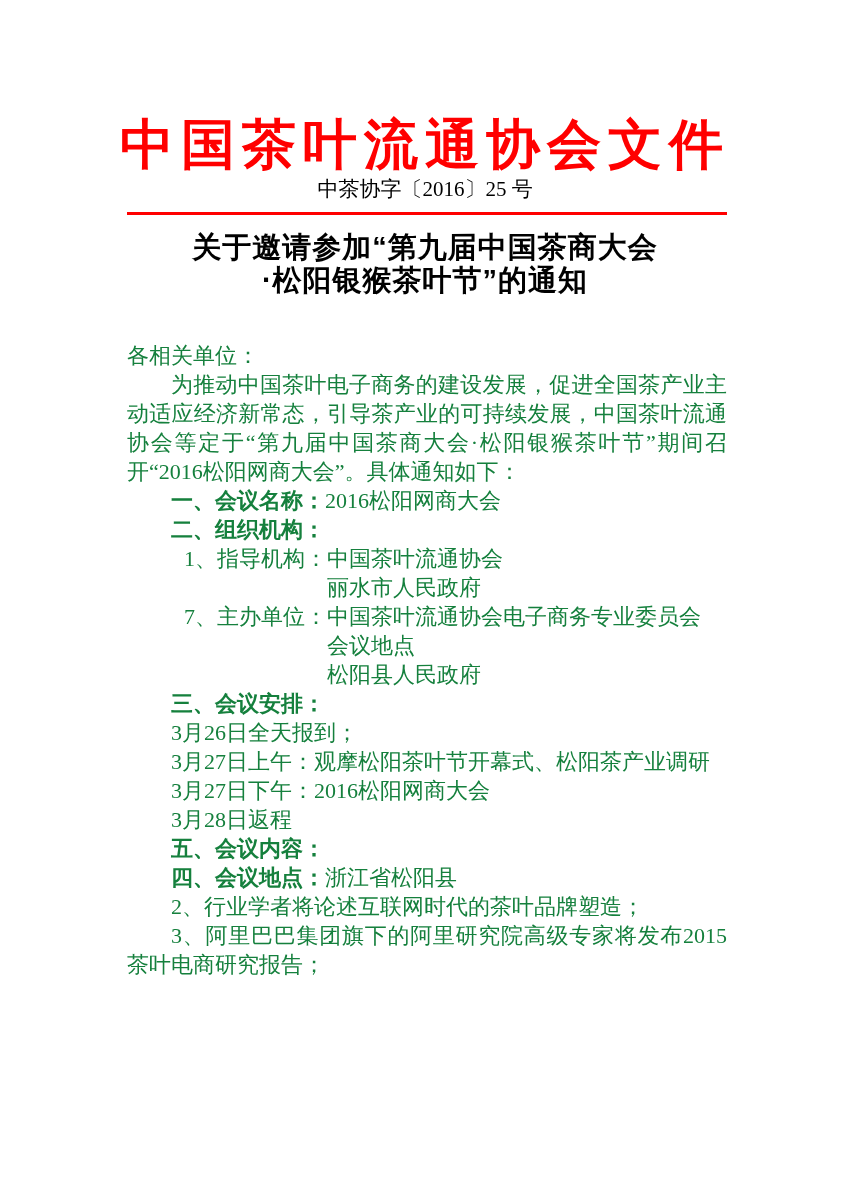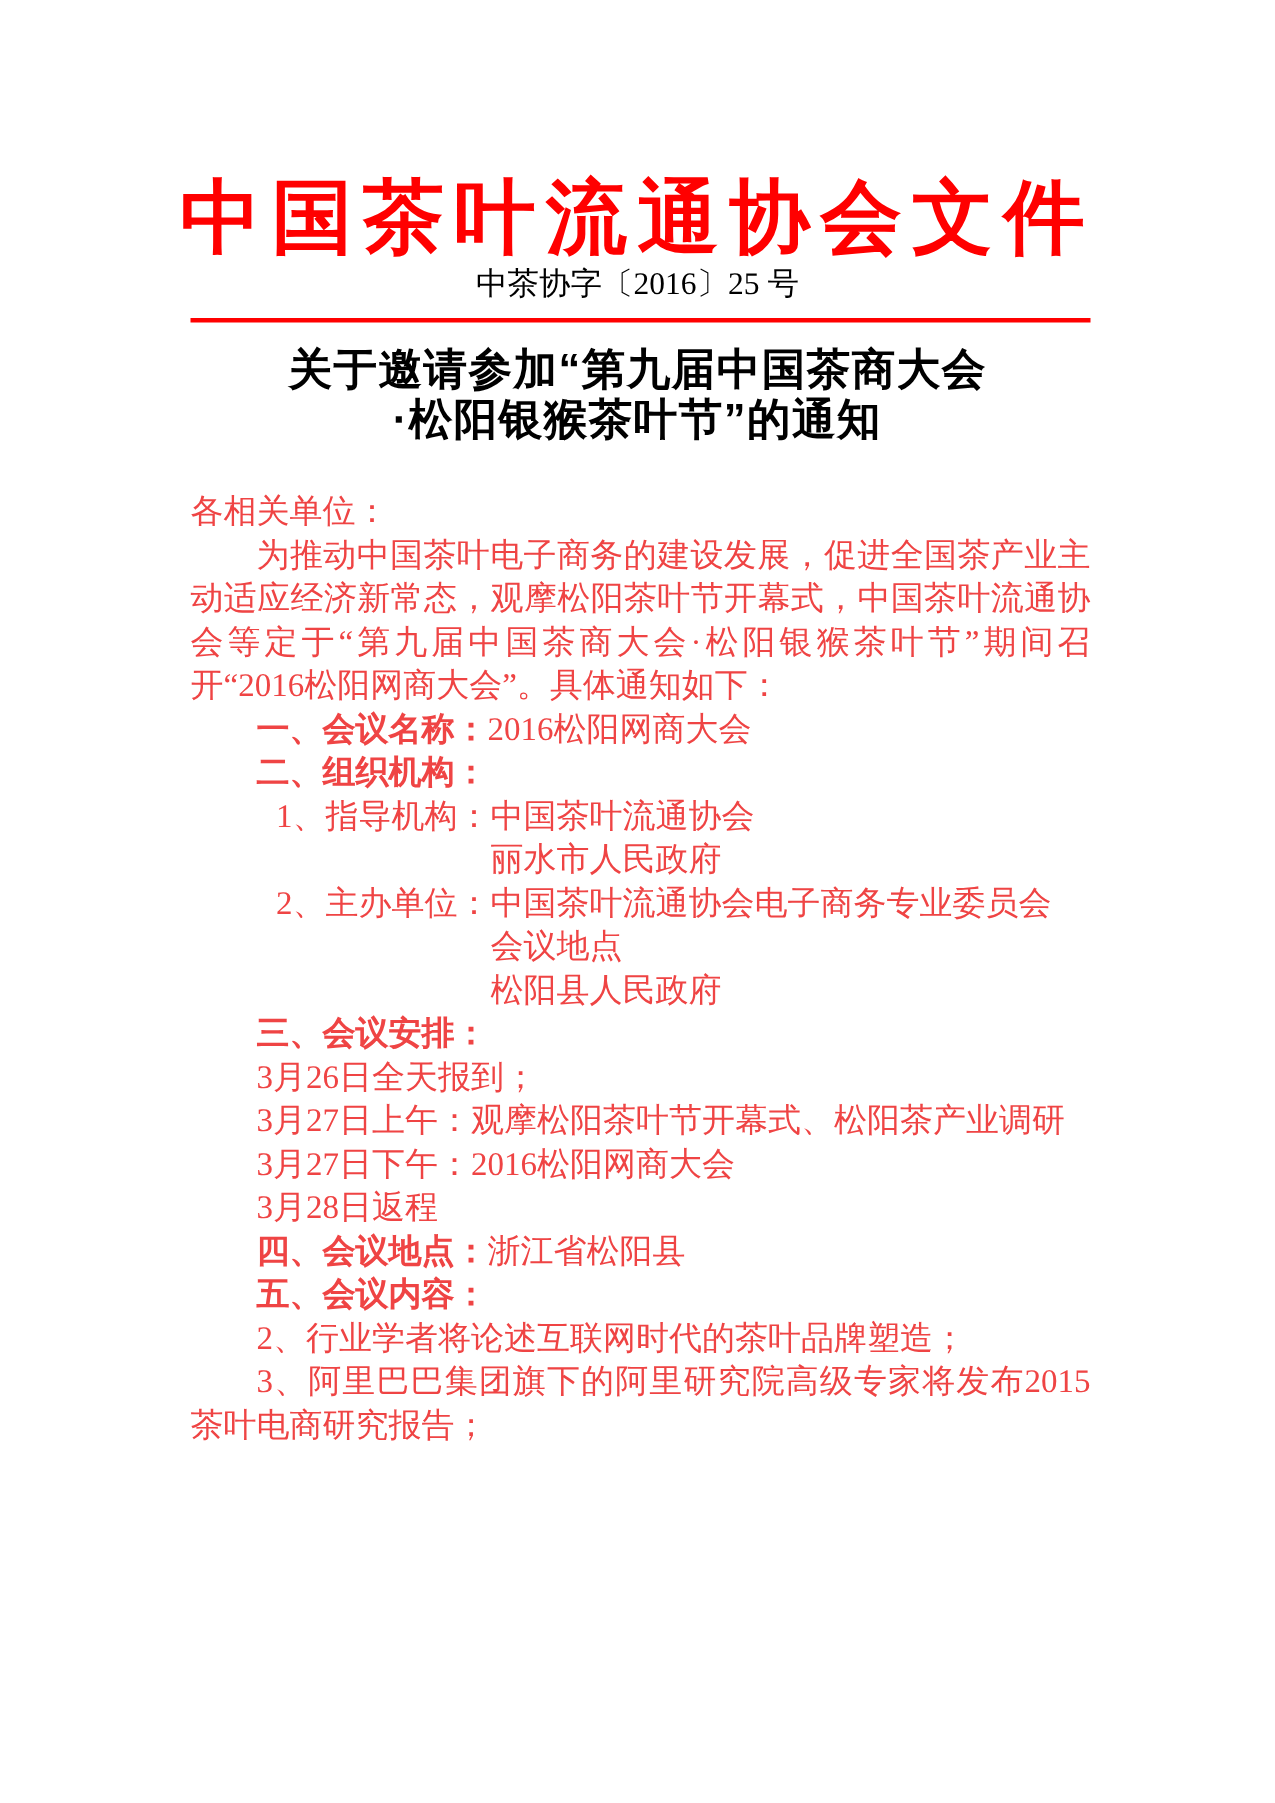--- a/index.html
+++ b/index.html
@@ -51,24 +51,24 @@
     text-align: center;
     font-family: "Liberation Sans", sans-serif;
     font-weight: bold;
     font-size: 29px;
     line-height: 33px;
     letter-spacing: 1px;
     color: #000000;
   }
   
   .doc-body {
-    margin-top: 29px;
+    margin-top: 44px;
     font-size: 22px;
     line-height: 29px;
-    color: #ef4444;
+    color: #15803d;
   }
   .doc-body p {
     margin: 0;
   }
   .salutation {
     text-align: left;
   }
   .intro {
     text-indent: 44px;
     text-align: justify;
@@ -113,62 +113,62 @@
   <div class="notice-title">
     <div>关于邀请参加“第九届中国茶商大会</div>
     <div>·松阳银猴茶叶节”的通知</div>
   </div>
 
   <div class="content">
     <div class="doc-body">
 
       <p class="salutation">各相关单位：</p>
 
-      <p class="intro">为推动中国茶叶电子商务的建设发展，促进全国茶产业主动适应经济新常态，观摩松阳茶叶节开幕式，中国茶叶流通协会等定于“第九届中国茶商大会·松阳银猴茶叶节”期间召开“2016松阳网商大会”。具体通知如下：</p>
+      <p class="intro">为推动中国茶叶电子商务的建设发展，促进全国茶产业主动适应经济新常态，引导茶产业的可持续发展，中国茶叶流通协会等定于“第九届中国茶商大会·松阳银猴茶叶节”期间召开“2016松阳网商大会”。具体通知如下：</p>
 
       <div class="section-row">
         <span class="bold-label">一、会议名称：</span><span>2016松阳网商大会</span>
       </div>
 
       <div class="section-row">
         <span class="bold-label">二、组织机构：</span>
       </div>
 
       <div class="sub-item">
         <span class="sub-label">1、指导机构：</span>
         <div class="sub-values">
           <div>中国茶叶流通协会</div>
           <div>丽水市人民政府</div>
         </div>
       </div>
 
       <div class="sub-item">
-        <span class="sub-label">2、主办单位：</span>
+        <span class="sub-label">7、主办单位：</span>
         <div class="sub-values">
           <div>中国茶叶流通协会电子商务专业委员会</div>
           <div>会议地点</div>
           <div>松阳县人民政府</div>
         </div>
       </div>
 
       <div class="section-row">
         <span class="bold-label">三、会议安排：</span>
       </div>
 
       <div class="schedule-line">3月26日全天报到；</div>
       <div class="schedule-line">3月27日上午：观摩松阳茶叶节开幕式、松阳茶产业调研</div>
       <div class="schedule-line">3月27日下午：2016松阳网商大会</div>
       <div class="schedule-line">3月28日返程</div>
 
       <div class="section-row">
-        <span class="bold-label">四、会议地点：</span><span>浙江省松阳县</span>
+        <span class="bold-label">五、会议内容：</span>
       </div>
 
       <div class="section-row">
-        <span class="bold-label">五、会议内容：</span>
+        <span class="bold-label">四、会议地点：</span><span>浙江省松阳县</span>
       </div>
 
       <p class="content-item">2、行业学者将论述互联网时代的茶叶品牌塑造；</p>
       <p class="content-item">3、阿里巴巴集团旗下的阿里研究院高级专家将发布2015茶叶电商研究报告；</p>
 
     </div>
   </div>
 
 </div>
 

